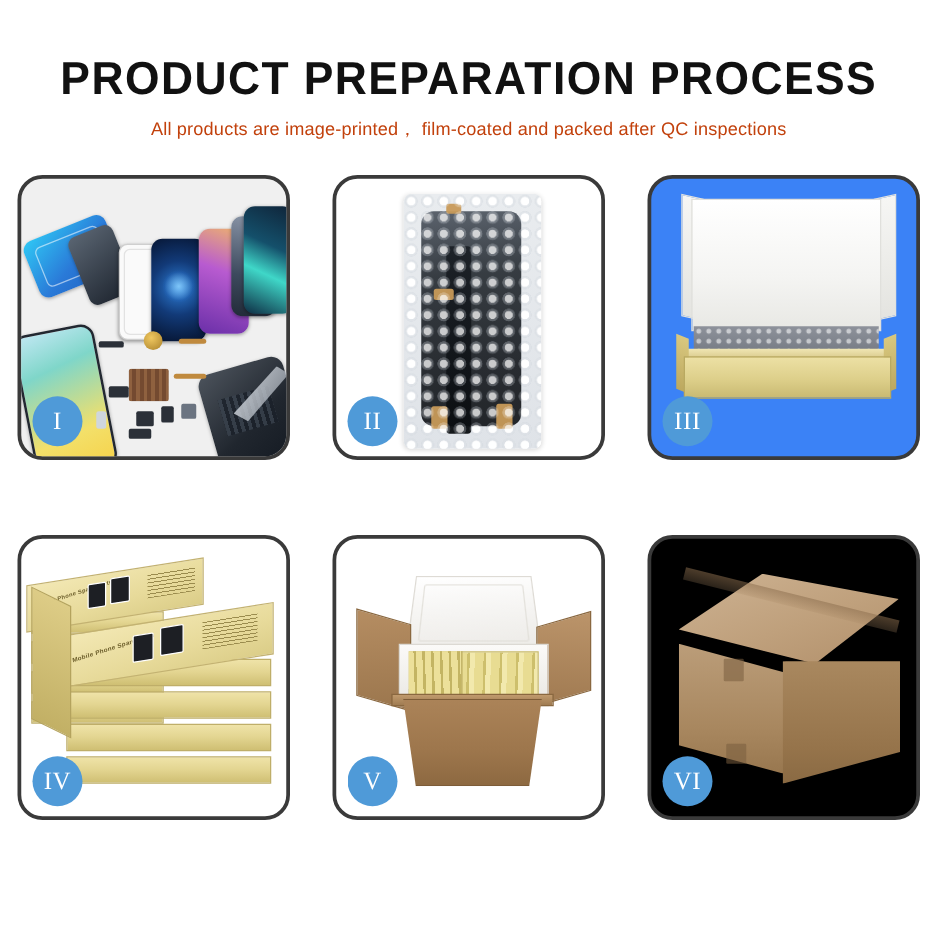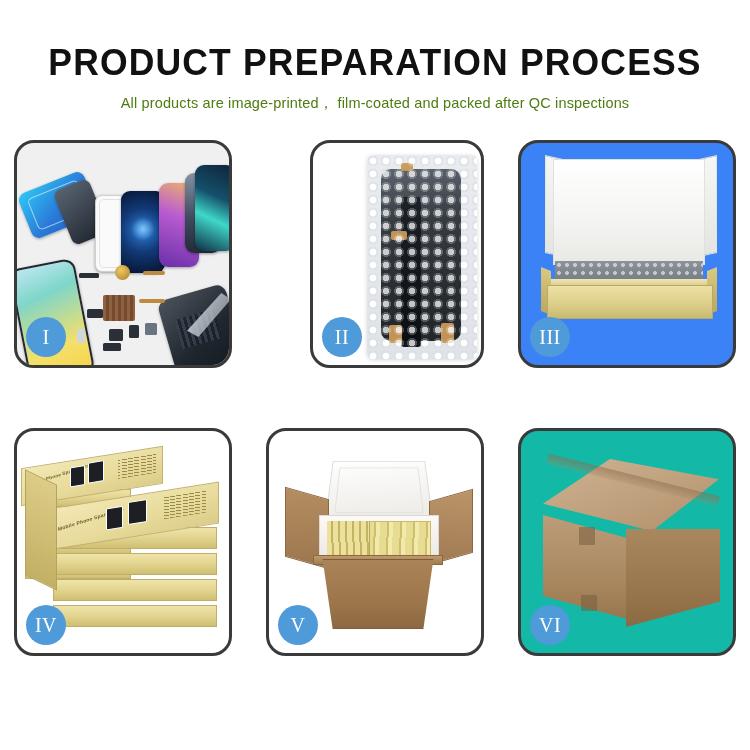--- a/index.html
+++ b/index.html
@@ -26,21 +26,21 @@
     color: #111111;
     font-family: "Liberation Sans", sans-serif;
     white-space: nowrap;
     transform: scaleX(0.96);
   }
   .subtitle {
     margin: 0;
     padding-top: 10px;
     font-size: 14.5px;
     font-weight: 400;
-    color: #4d7c0f;
+    color: #c2410c;
     letter-spacing: 0.15px;
     white-space: nowrap;
   }
 
   
   .grid {
     position: absolute;
     left: 14px; top: 140px;
     width: 722px;
     display: grid;
@@ -152,21 +152,21 @@
   .flex-cable {
     position:absolute; background:#c08a3e; height:4px; border-radius:2px;
   }
   .tweezer{
     position:absolute; right:-2px; top:150px; width:44px; height:44px;
     background: linear-gradient(120deg, rgba(215,220,226,.95), rgba(160,168,178,.6));
     clip-path: polygon(78% 0, 100% 14%, 26% 100%, 0 86%);
   }
 
   
-  .p2 { background: #ffffff; margin-left: 44px; }
+  .p2 { background: #ffffff; }
   .bubble-bag {
     position:absolute; left:54px; top:12px; width:110px; height:204px;
     background:
       radial-gradient(circle at 6px 6px, rgba(255,255,255,.95) 0 3.2px, rgba(195,202,210,.45) 3.6px 5px, transparent 5.4px) 0 0/13px 13px,
       linear-gradient(180deg,#e9ecef,#dfe3e8);
     border-radius: 6px;
     box-shadow: 0 1px 4px rgba(0,0,0,.16);
   }
   .bb-inner {
     position:absolute; left:14px; top:14px; width:80px; height:172px;
@@ -299,21 +299,21 @@
     background: linear-gradient(180deg,#ab8358 0%, #9d764c 60%, #8d6941 100%);
     border:1px solid #7d5c38;
     clip-path: polygon(6% 0, 94% 0, 86% 100%, 14% 100%);
   }
   .v-liprim {
     position:absolute; left:44px; top:124px; width:128px; height:8px;
     background: linear-gradient(180deg,#c09a6d,#a07c52); border:1px solid #8a6840;
   }
 
   
-  .p6 { background:#14b8a6; }
+  .p6 { background:#000000; }
   .c-top {
     position:absolute; left:22px; top:28px; width:176px; height:72px;
     background: linear-gradient(160deg,#cdb292 0%, #bfa07c 55%, #b2906b 100%);
     clip-path: polygon(38% 0, 100% 28%, 62% 100%, 0 62%);
     border-radius: 2px;
   }
   .c-top-seam {
     position:absolute; left:24px; top:44px; width:176px; height:10px;
     background: linear-gradient(180deg,rgba(140,110,78,.55),rgba(170,138,102,.25));
     transform: rotate(14deg);

